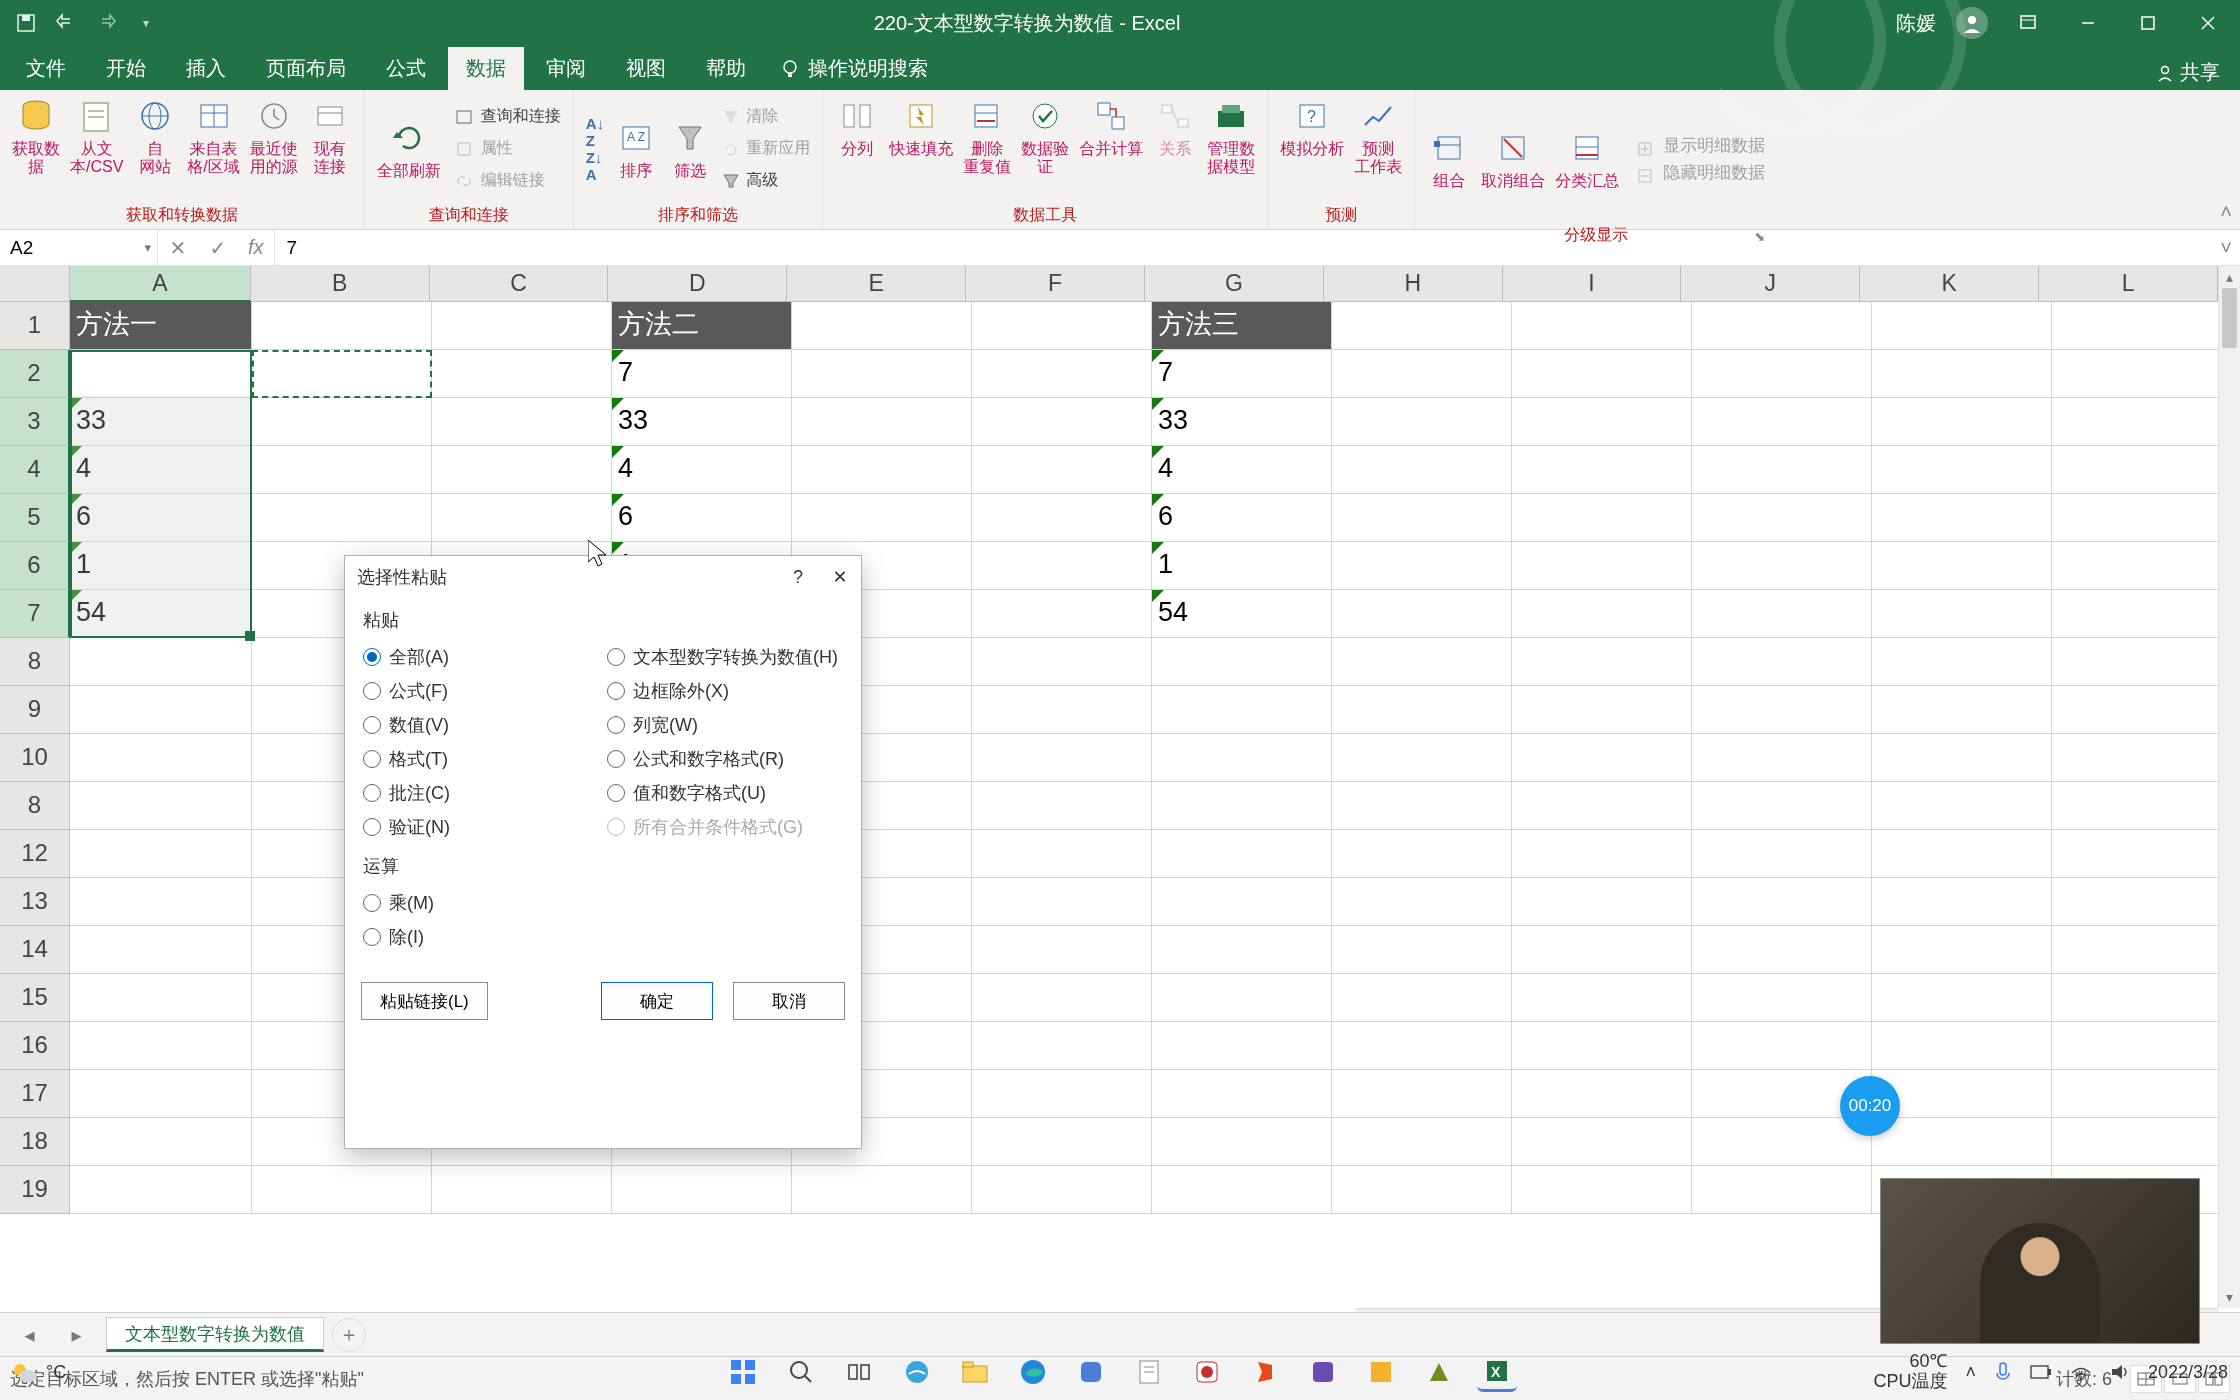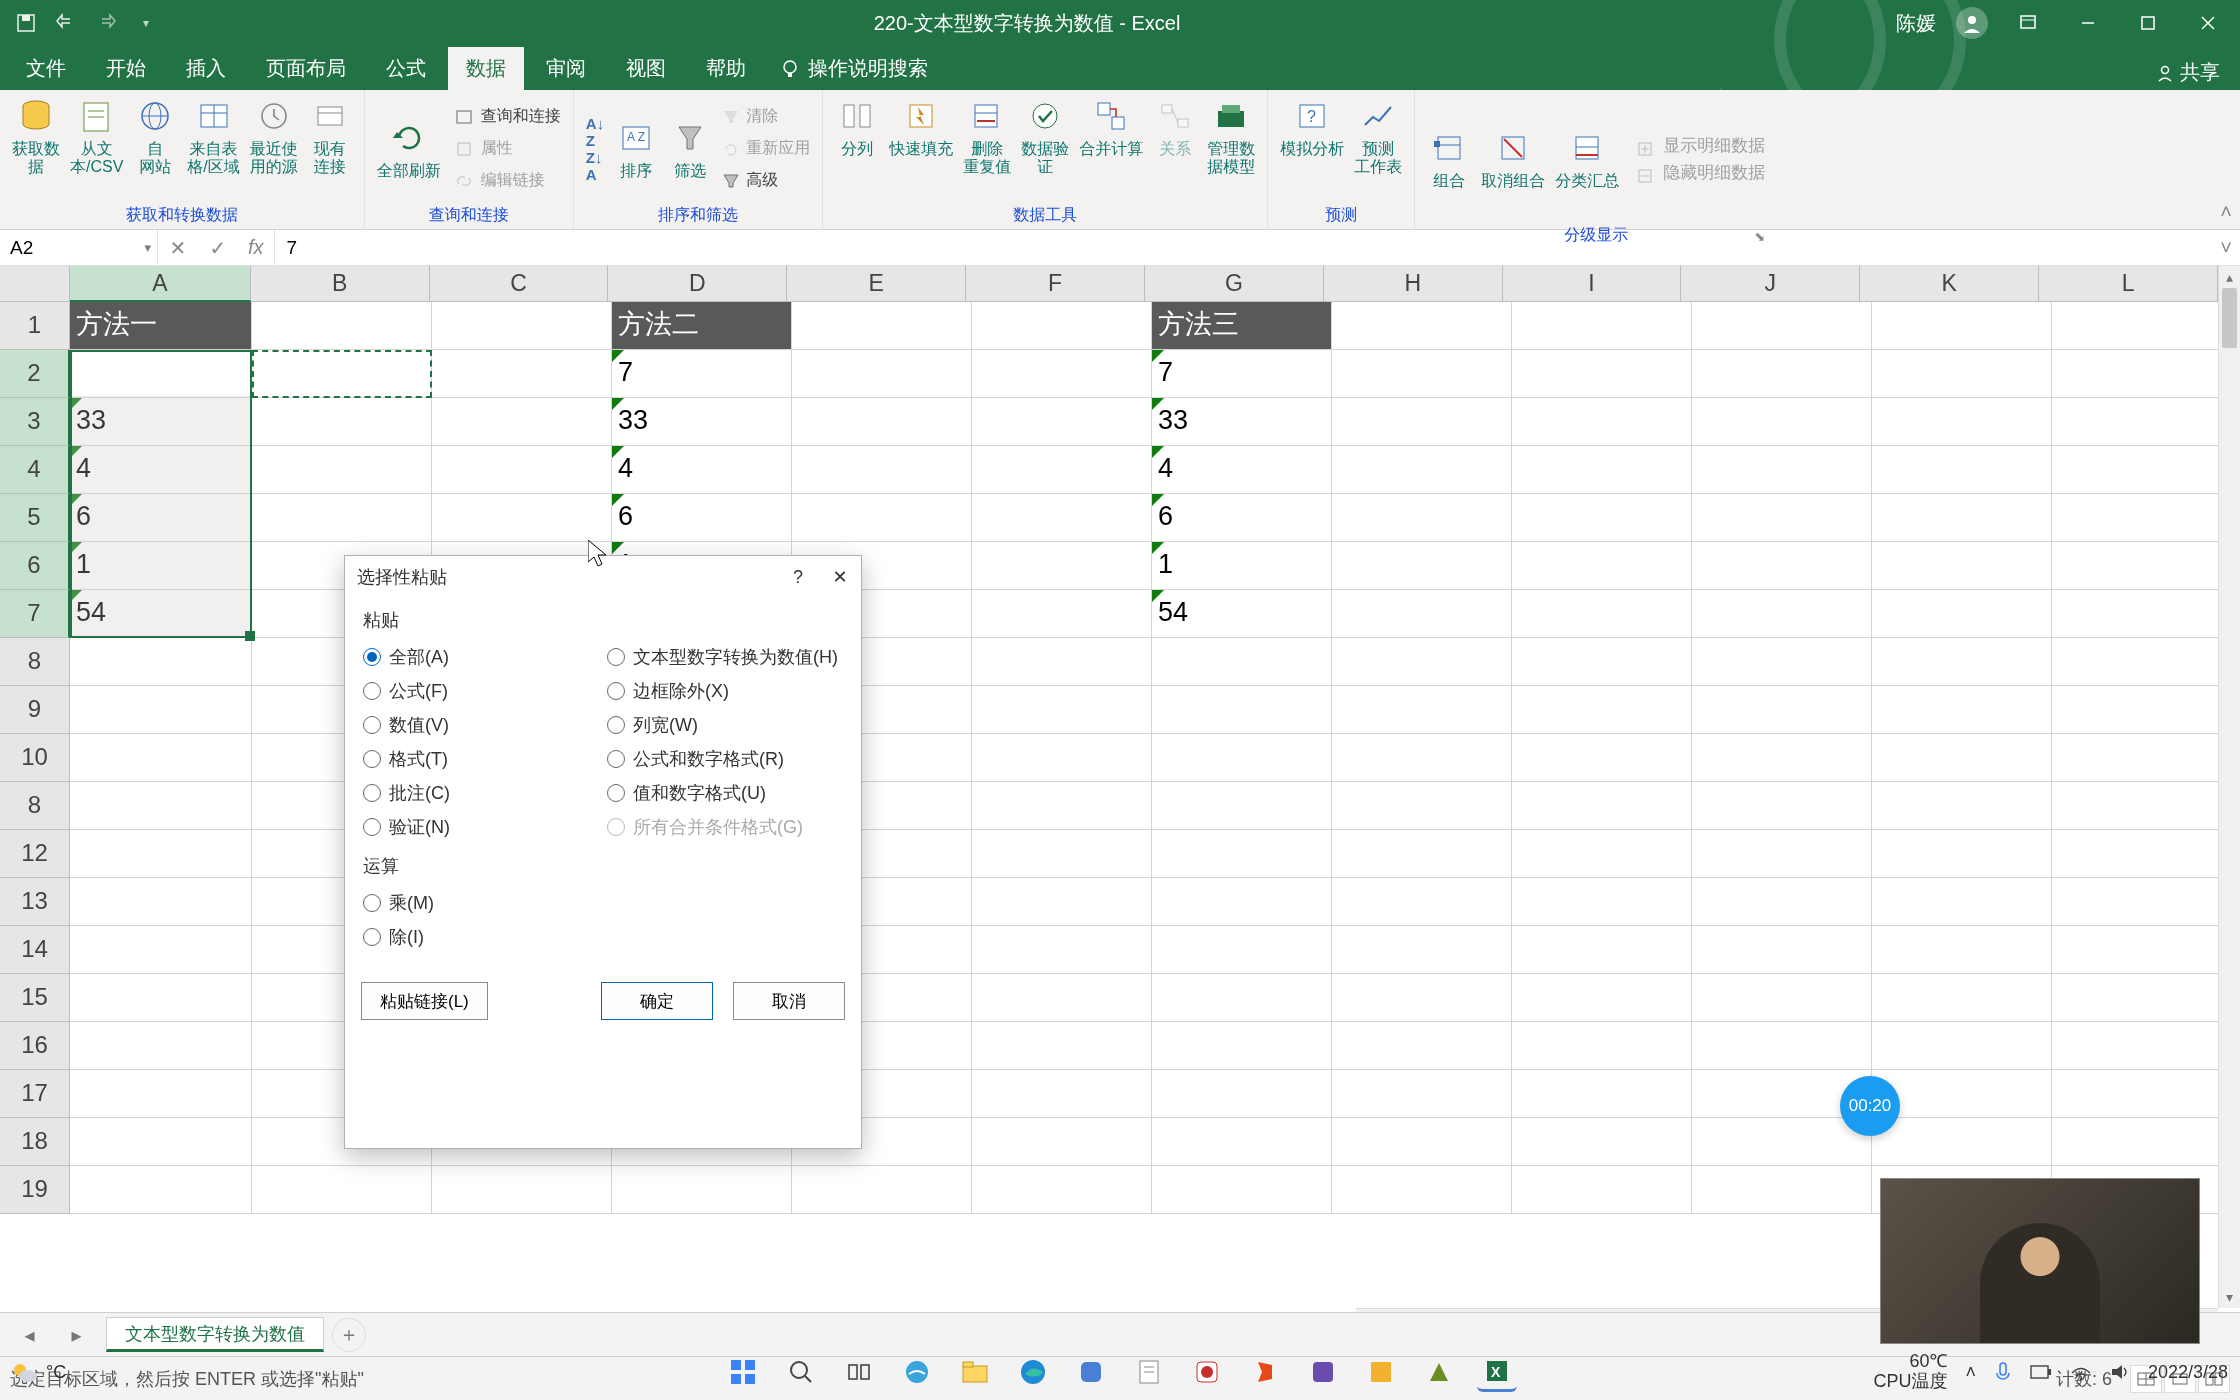--- a/index.html
+++ b/index.html
@@ -20,24 +20,24 @@
 .tab { padding: 8px 18px; color: #fff; font-size: 20px; cursor: pointer; }
 .tab.active { background: #f3f2f1; color: #217346; }
 .ribbon-right { margin-left: auto; display: flex; align-items: center; padding-right: 12px; gap: 14px; color: #fff; }
 .share-btn { display: flex; align-items: center; gap: 6px; padding: 4px 8px; cursor: pointer; }
 .tellme { display: flex; align-items: center; gap: 8px; color: #fff; padding: 8px 12px; }
 
 
 .ribbon { height: 140px; background: #f3f2f1; border-bottom: 1px solid #d4d4d4; display: flex; }
 .ribbon-group { border-right: 1px solid #e1e1e1; padding: 2px 8px 0 8px; display: flex; flex-direction: column; }
 .group-row { flex: 1; display: flex; align-items: flex-start; gap: 2px; }
-.group-label { height: 24px; text-align: center; font-size: 16px; color: #1d4ed8; padding-bottom: 2px; }
+.group-label { height: 24px; text-align: center; font-size: 16px; color: #b91c1c; padding-bottom: 2px; }
 .big-btn { display: flex; flex-direction: column; align-items: center; justify-content: flex-start; gap: 4px; padding: 4px 4px; cursor: pointer; min-width: 52px; }
 .big-btn .icon-lg { width: 44px; height: 40px; display: flex; align-items: center; justify-content: center; }
-.big-btn .btn-label { font-size: 16px; text-align: center; line-height: 1.1; color: #0f766e; }
+.big-btn .btn-label { font-size: 16px; text-align: center; line-height: 1.1; color: #be185d; }
 .small-btn { display: flex; align-items: center; gap: 6px; padding: 3px 4px; cursor: pointer; font-size: 16px; color: #444; height: 32px; }
 .small-btn.disabled { color: #a0a0a0; }
 .vstack { display: flex; flex-direction: column; justify-content: flex-start; }
 .show-hide { display: flex; align-items: flex-end; gap: 8px; font-size: 17px; color: #555; padding: 2px 4px; cursor: pointer; }
 .dialog-launcher { text-align: right; font-size: 13px; color: #8a8a8a; height: 0; margin-top: -20px; padding-right: 4px; }
 
 
 .name-fx-bar { height: 36px; background: #fff; border-bottom: 1px solid #e1e1e1; display: flex; align-items: stretch; }
 .name-box { width: 158px; border-right: 1px solid #e1e1e1; display: flex; align-items: center; padding: 0 10px; font-size: 19px; position: relative; }
 .name-box .dd { position: absolute; right: 6px; color: #777; font-size: 13px; }

